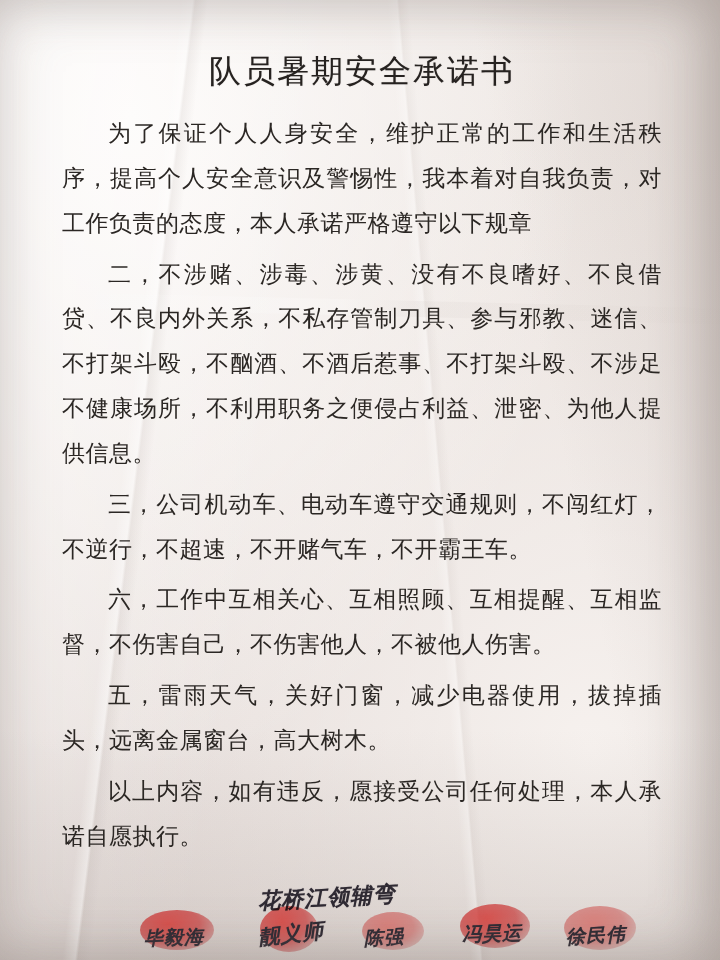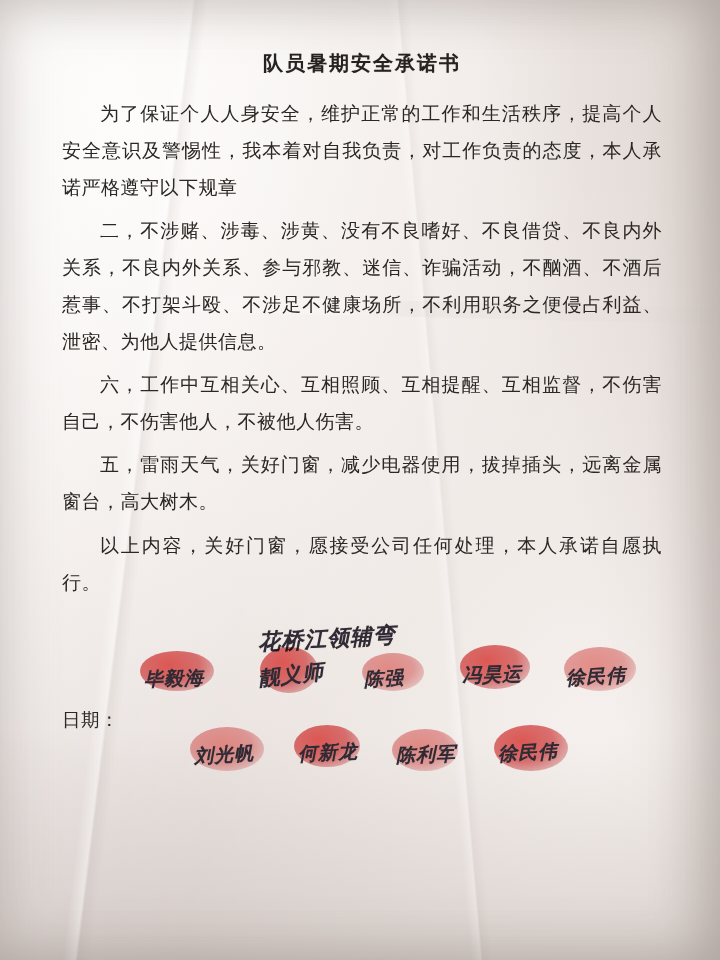--- a/index.html
+++ b/index.html
@@ -51,29 +51,29 @@
   .crease.c3 { left: 0; top: 300px; width: 760px; height: 16px; transform: rotate(1.4deg); opacity: .30; }
 
   .content {
     position: relative;
     z-index: 3;
     padding: 42px 58px 0 62px;
     color: #2a2622;
   }
   .doc-title {
     text-align: center;
-    font-size: 20px;
-    font-weight: bold;
+    font-size: 32px;
+    font-weight: normal;
     letter-spacing: 2px;
     margin: 8px 0 18px 0;
     color: #262220;
     text-shadow: 0 0 1px rgba(60,50,45,0.25);
   }
   .para {
-    font-size: 19px;
+    font-size: 23px;
     line-height: 1.95;
     text-align: justify;
     text-justify: inter-ideograph;
     margin: 0 0 6px 0;
     text-indent: 2em;
     letter-spacing: .5px;
     color: #2b2724;
   }
   .sign-block {
     margin-top: 18px;
@@ -129,24 +129,25 @@
   <div class="sheen s2"></div>
   <div class="sheen s3"></div>
   <div class="crease c1"></div>
   <div class="crease c2"></div>
   <div class="crease c3"></div>
 
   <div class="content">
     <div class="doc-title">队员暑期安全承诺书</div>
 
     <p class="para">为了保证个人人身安全，维护正常的工作和生活秩序，提高个人安全意识及警惕性，我本着对自我负责，对工作负责的态度，本人承诺严格遵守以下规章</p>
-    <p class="para">二，不涉赌、涉毒、涉黄、没有不良嗜好、不良借贷、不良内外关系，不良内外关系、参与邪教、迷信、诈骗活动，不酗酒、不酒后惹事、不打架斗殴、不涉足不健康场所，不利用职务之便侵占利益、泄密、为他人提供信息。</p>
+    <p class="para">二，不涉赌、涉毒、涉黄、没有不良嗜好、不良借贷、不良内外关系，不私存管制刀具、参与邪教、迷信、不打架斗殴，不酗酒、不酒后惹事、不打架斗殴、不涉足不健康场所，不利用职务之便侵占利益、泄密、为他人提供信息。</p>
+    <p class="para">三，公司机动车、电动车遵守交通规则，不闯红灯，不逆行，不超速，不开赌气车，不开霸王车。</p>
     <p class="para">六，工作中互相关心、互相照顾、互相提醒、互相监督，不伤害自己，不伤害他人，不被他人伤害。</p>
     <p class="para">五，雷雨天气，关好门窗，减少电器使用，拔掉插头，远离金属窗台，高大树木。</p>
-    <p class="para">以上内容，关好门窗，愿接受公司任何处理，本人承诺自愿执行。</p>
+    <p class="para">以上内容，如有违反，愿接受公司任何处理，本人承诺自愿执行。</p>
 
     <div class="sign-block">
 
       <div class="sign-row">
         <span class="hand" style="left:196px; top:-6px; font-size:22px; transform:rotate(-3deg);">花桥江领辅弯</span>
       </div>
 
       <div class="sign-row">
 
         <span class="stamp" style="left:78px; top:-8px; width:74px; height:40px;"></span>

